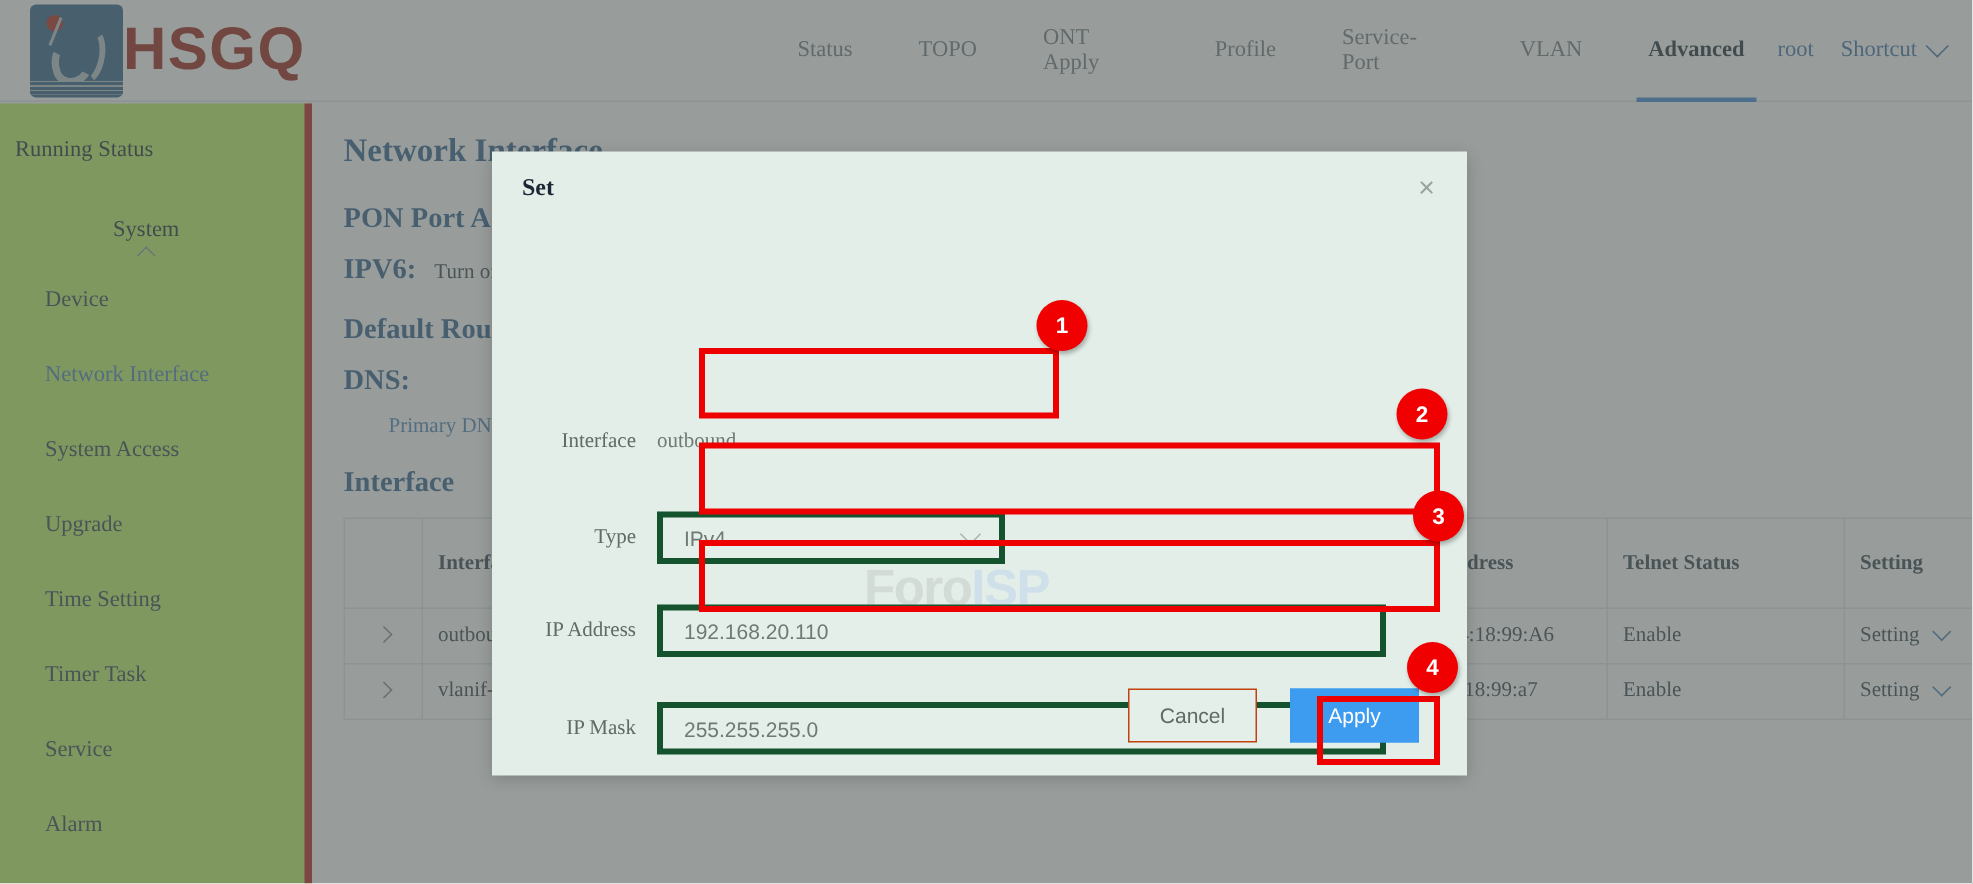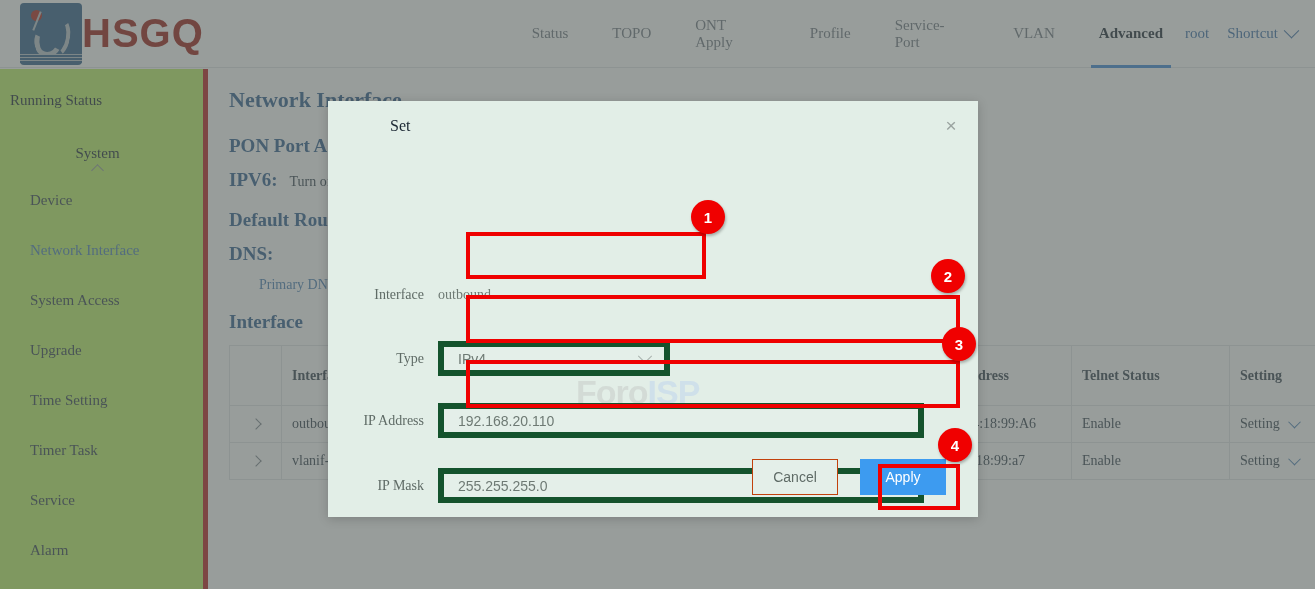--- a/index.html
+++ b/index.html
@@ -107,37 +107,37 @@
   .setcell { color:#4a7fb5; cursor:pointer; }
   .setcell .cd { display:inline-block; width:9px;height:9px;border-right:1.5px solid #4a7fb5;border-bottom:1.5px solid #4a7fb5;transform:rotate(45deg) translate(-1px,-1px); margin-left:10px;}
 
   
   .overlay { position:absolute; inset:0; background:rgba(88,97,94,0.62); }
 
   .modal {
     position:absolute; left:328px; top:101px; width:650px; height:416px;
     background:#e2eee7; box-shadow:0 2px 10px rgba(0,0,0,0.18);
   }
-  .modal-title { position:absolute; left:20px; top:16px; font-size:16px; color:#1b2733; font-weight:normal;margin-left:42px;}
+  .modal-title { position:absolute; left:20px; top:16px; font-size:16px; color:#1b2733; font-weight:bold;}
   .modal-close {
     position:absolute; right:16px; top:14px; width:22px; height:22px; cursor:pointer;
     color:#9aa3a0; font-size:19px; line-height:22px; text-align:center;
     font-family:"Liberation Sans", sans-serif;
   }
   .watermark {
     position:absolute; left:248px; top:272px; font-size:34px; font-weight:bold;
     font-family:"Liberation Sans", sans-serif; letter-spacing:-1px; pointer-events:none;
   }
   .watermark .w1 { color:#d3dbd6; }
   .watermark .w2 { color:#cfe0ea; }
 
   .frow { position:absolute; display:flex; align-items:center; }
   .flabel { width:110px; text-align:right; padding-right:14px; color:#5f6b66; font-size:14px; }
   .finput {
-    height:35px; background:#e4efe9; border:6px solid #14532d;
+    height:35px; background:#e4efe9; border:4px solid #14532d;
     display:flex; align-items:center; padding:0 14px;
     color:#5f6b66; font-size:14px; font-family:"Liberation Sans", sans-serif;
   }
   .finput .ph { color:#6e7a74; }
   .sel-caret { margin-left:auto; width:10px;height:10px;border-right:1.4px solid #a8b2ad;border-bottom:1.4px solid #a8b2ad;transform:rotate(45deg) translate(-2px,-2px); }
 
   .staticrow { position:absolute; left:0; top:186px; width:650px; display:flex; align-items:center; }
   .staticrow .sval { color:#6e7a74; font-size:14px; }
 
   .btnrow { position:absolute; left:0; bottom:22px; width:650px; display:flex; justify-content:flex-end; padding-right:32px; gap:22px; }

